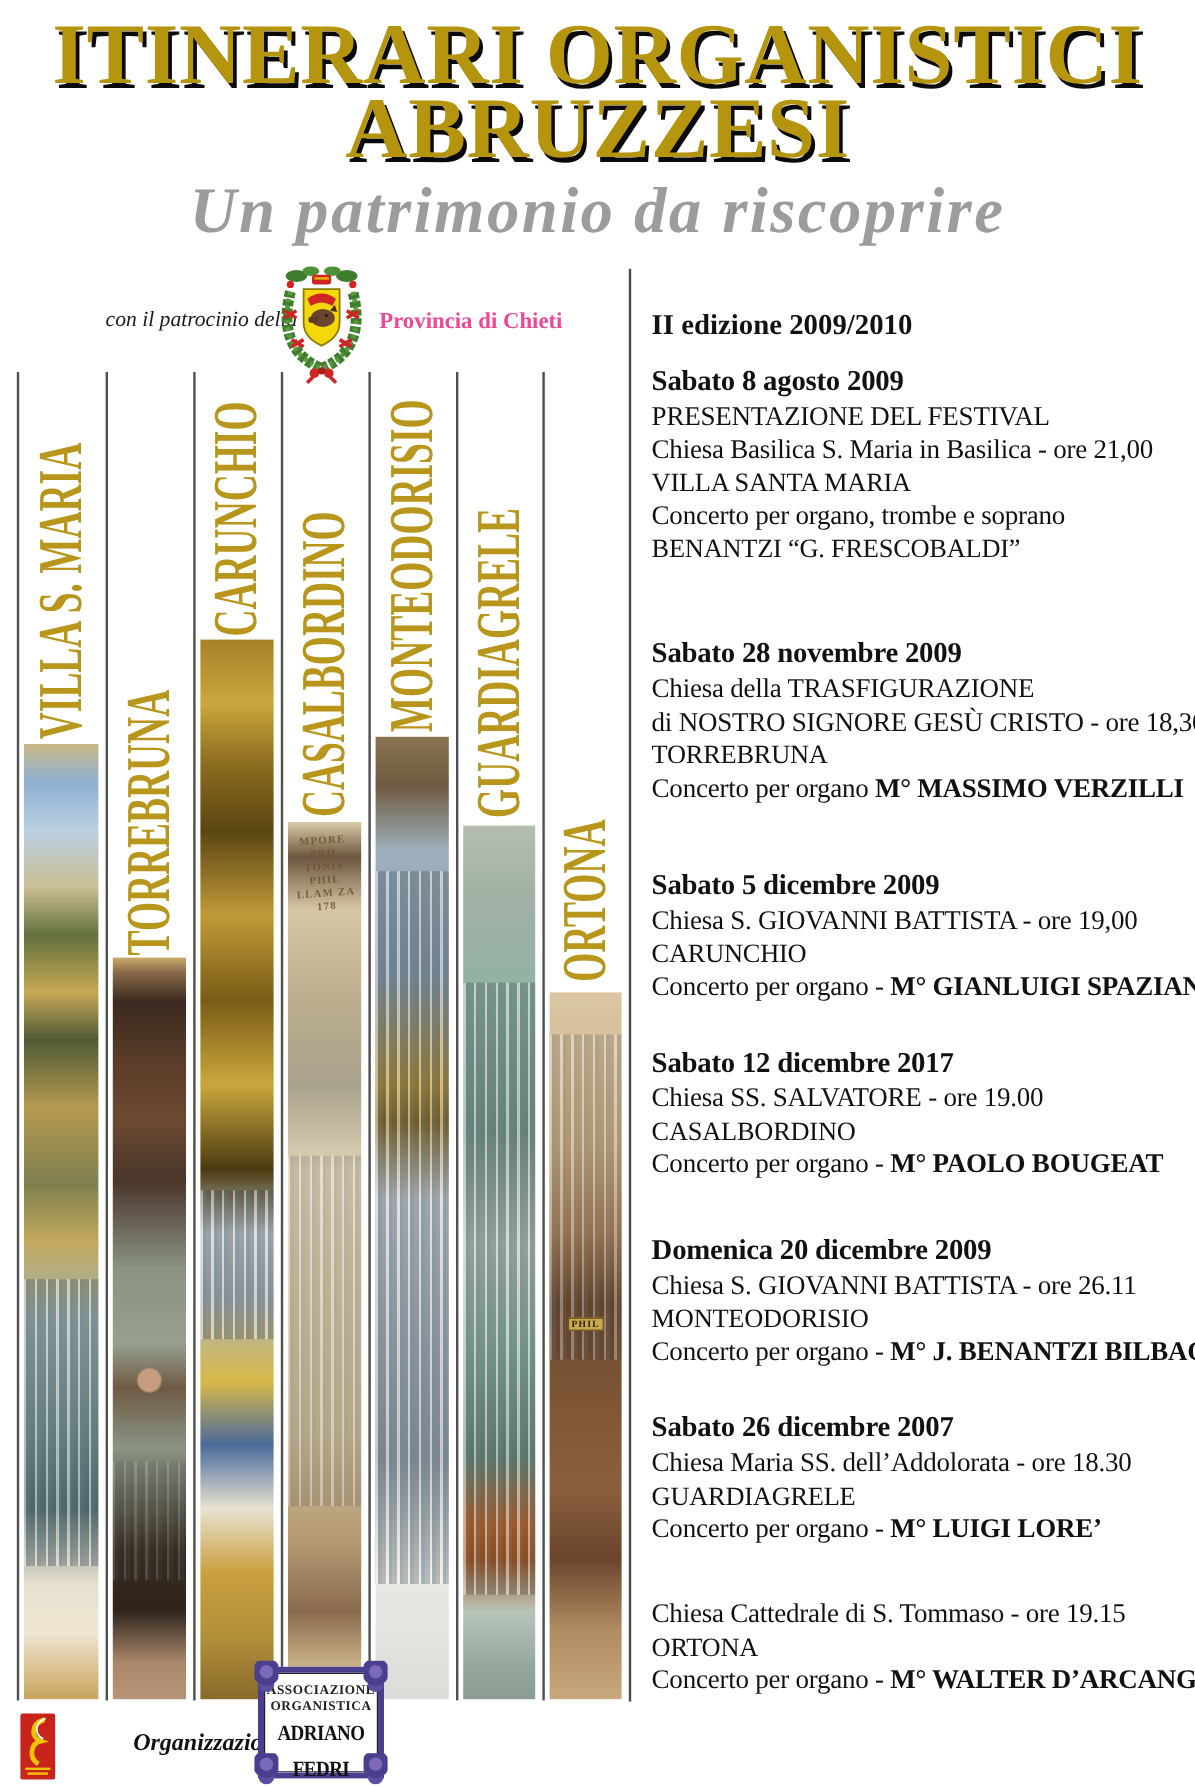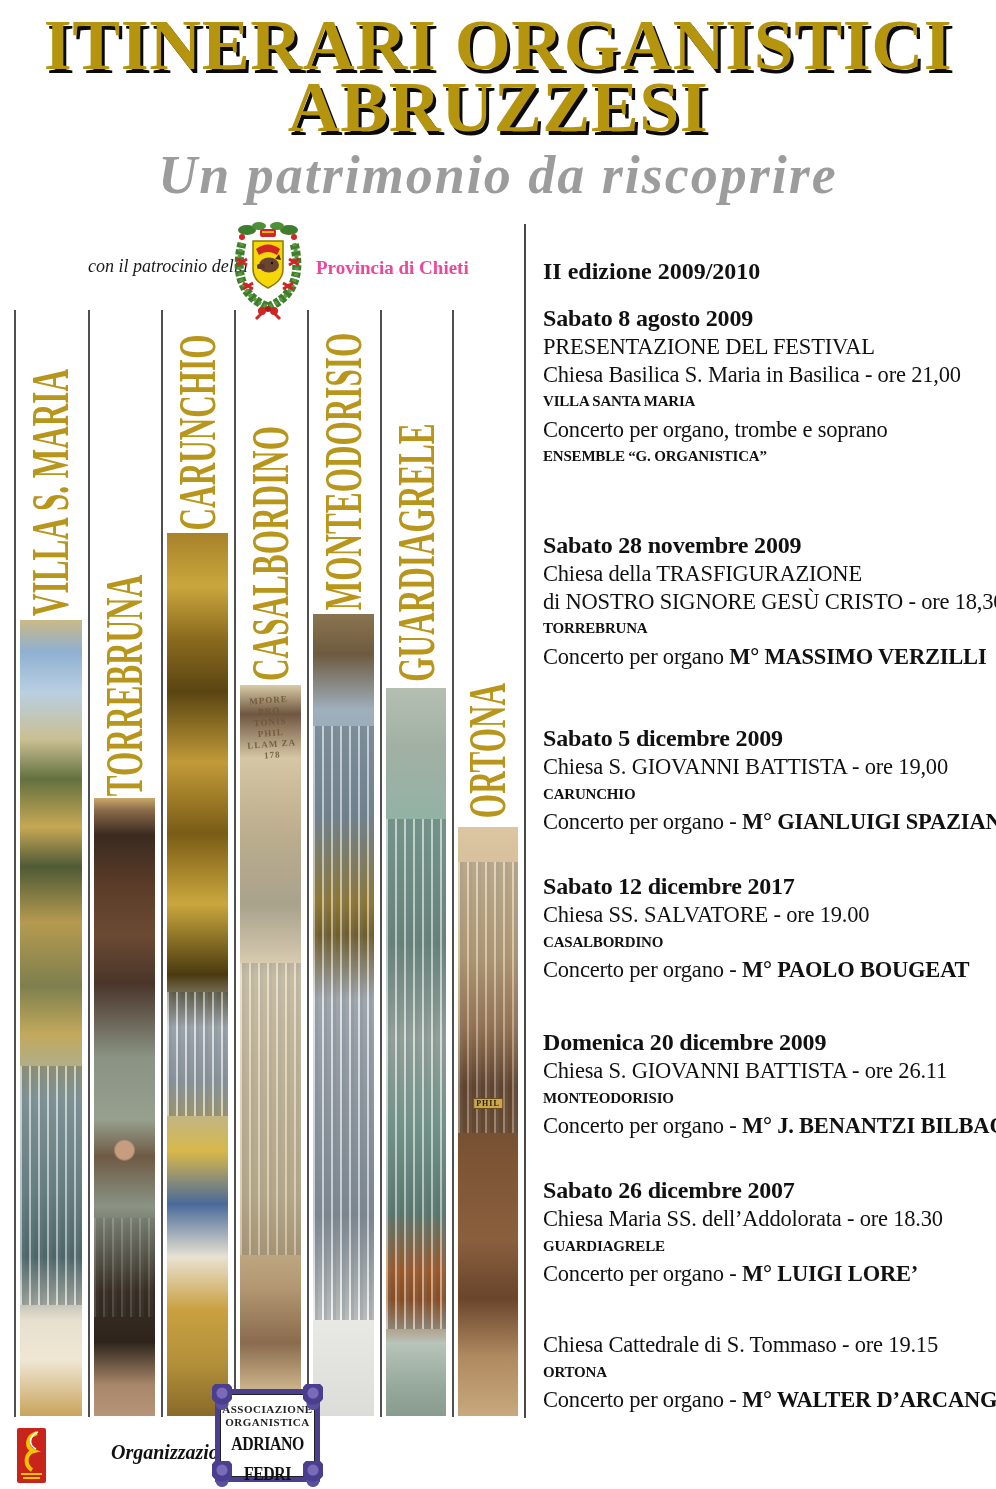--- a/index.html
+++ b/index.html
@@ -17,21 +17,21 @@
   .pat-prefix{position:absolute;left:88px;top:256px;font-style:italic;font-size:18px;color:#1a1a1a;}
   .emblem{position:absolute;left:229px;top:221px;width:78px;height:100px;}
   .pat-name{position:absolute;left:316px;top:257px;font-weight:bold;font-size:19px;color:#ec4899;}
 
   
   .edition{position:absolute;left:543px;top:234px;font-weight:bold;font-size:24px;margin-top:24px;}
   .vsep{position:absolute;left:524px;top:224px;width:2px;height:1194px;background:#4a4a4a;}
   .event{position:absolute;left:543px;width:452px;letter-spacing:-0.2px;}
   .event .date{font-weight:bold;font-size:24px;line-height:29px;white-space:nowrap;}
   .event .line{font-size:22.5px;line-height:27.5px;white-space:nowrap;}
-  .event .town{font-weight:bold;font-size:15px;line-height:27.5px;white-space:nowrap;}
+  .event .town{font-weight:normal;font-size:22px;line-height:27.5px;white-space:nowrap;}
   .event .b{font-weight:bold;}
 
   
   .vline{position:absolute;top:310px;height:1107px;width:2px;background:#4f4f4f;}
   .strip{position:absolute;top:312px;height:1104px;}
   .vlabel{position:absolute;left:0;width:100%;display:flex;align-items:center;justify-content:center;}
   .vlabel span{white-space:nowrap;font-weight:bold;font-size:52px;color:#b8951b;
                transform:rotate(-90deg) scale(0.6,1);transform-origin:center;}
   .photo{position:absolute;left:4px;right:4px;bottom:0;background-repeat:no-repeat;}
   .photo::before{content:"";position:absolute;left:0;right:0;
@@ -212,21 +212,21 @@
   </div>
 
   <div class="edition">II edizione  2009/2010</div>
 
   <div class="event" style="top:304px">
     <div class="date">Sabato 8 agosto 2009</div>
     <div class="line">PRESENTAZIONE DEL FESTIVAL</div>
     <div class="line">Chiesa Basilica S. Maria in Basilica - ore 21,00</div>
     <div class="town">VILLA SANTA MARIA</div>
     <div class="line">Concerto per organo, trombe e soprano</div>
-    <div class="town">ENSEMBLE “G. ORGANISTICA”</div>
+    <div class="town">BENANTZI “G. FRESCOBALDI”</div>
   </div>
 
   <div class="event" style="top:531px">
     <div class="date">Sabato 28 novembre 2009</div>
     <div class="line">Chiesa della TRASFIGURAZIONE</div>
     <div class="line">di NOSTRO SIGNORE GESÙ CRISTO - ore 18,30</div>
     <div class="town">TORREBRUNA</div>
     <div class="line"><span>Concerto per organo  </span> <span class="b">M° MASSIMO VERZILLI</span></div>
   </div>
 

